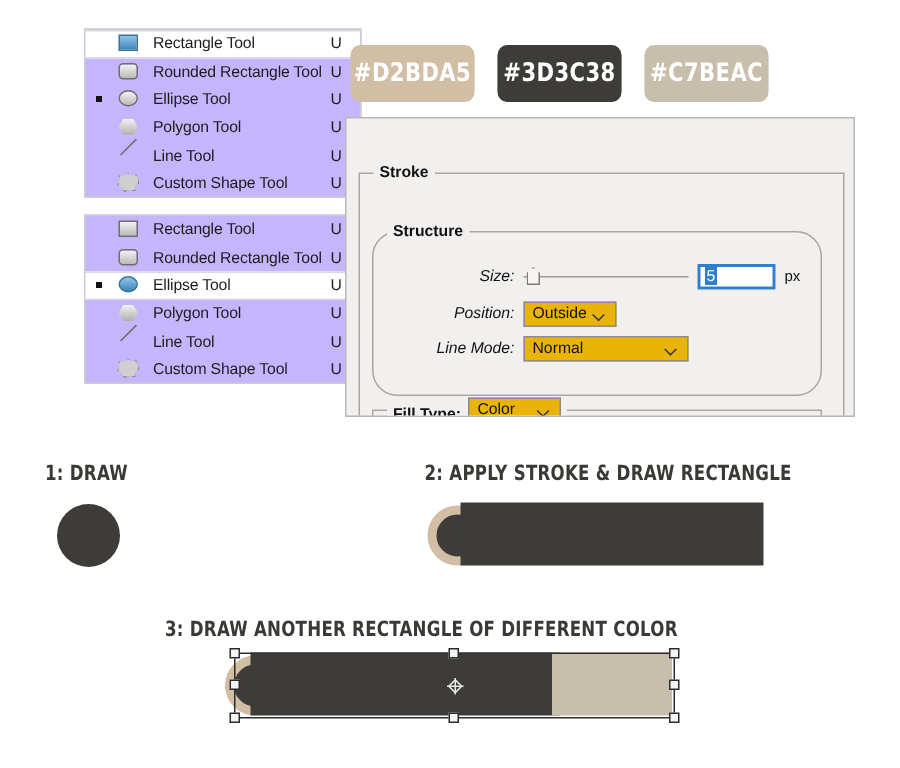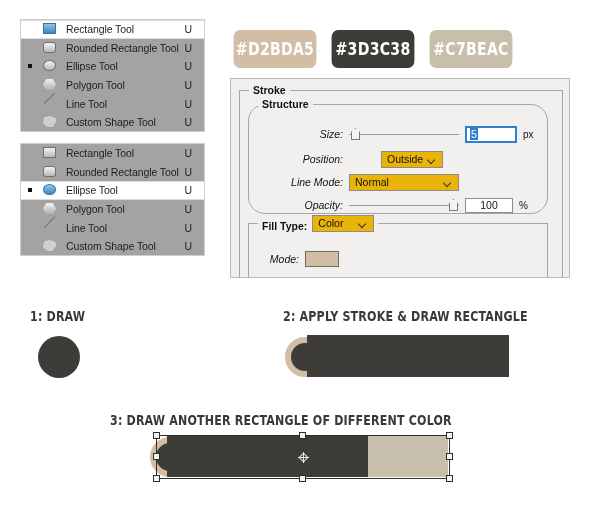--- a/index.html
+++ b/index.html
@@ -11,23 +11,24 @@
     position: relative;
     overflow: hidden;
     font-family: "Liberation Sans", sans-serif;
     color: #222;
     -webkit-font-smoothing: antialiased;
   }
 
   
   .tool-panel {
     position: absolute;
-    background: #a3a3a3;
+    background: #c4b5fd;
     border: 1px solid #cfcdcd;
     box-sizing: border-box;
+    margin-left: 36px;
   }
   #tool-panel-1 { left: 20px; top: 19px; width: 185px; height: 113px; }
   #tool-panel-2 { left: 20px; top: 143px; width: 185px; height: 113px; }
 
   .tool-row {
     position: relative;
     height: 18.6px;
     display: flex;
     align-items: center;
     box-sizing: border-box;
@@ -144,20 +145,21 @@
     width: 340px; height: 200px;
     background: #f1f0ef;
     border: 1px solid #b9b7b5;
     box-sizing: border-box;
     overflow: hidden;
   }
   .fs {
     position: absolute;
     border: 1px solid #a9a7a5;
     box-sizing: border-box;
+    margin-top: 25px;
   }
   .fs-title {
     position: absolute;
     top: -7px; left: 9px;
     background: #f1f0ef;
     padding: 0 4px;
     font-size: 10.5px;
     font-weight: bold;
     color: #111;
   }
@@ -484,45 +486,36 @@
       <div class="field-row" style="top:20px;">
         <div class="field-label">Size:</div>
         <div class="slider">
           <div class="track"></div>
           <div class="knob" style="left:2px;"></div>
         </div>
         <div class="num-input focused"><span class="sel">5</span></div>
         <div class="unit">px</div>
       </div>
 
-      <div class="field-row" style="top:45px;gap:32px;">
+      <div class="field-row" style="top:45px;">
         <div class="field-label">Position:</div>
         <div class="select" id="sel-position">
           <span>Outside</span>
           <span class="caret"></span>
         </div>
       </div>
 
       <div class="field-row" style="top:68px;">
         <div class="field-label">Line Mode:</div>
         <div class="select" id="sel-blend">
           <span>Normal</span>
           <span class="caret"></span>
         </div>
       </div>
 
-      <div class="field-row" style="top:91px;">
-        <div class="field-label">Opacity:</div>
-        <div class="slider">
-          <div class="track"></div>
-          <div class="knob" style="left:100px;"></div>
-        </div>
-        <div class="num-input">100</div>
-        <div class="unit">%</div>
-      </div>
     </div>
 
     <div class="fs" id="fs-filltype">
       <div class="fs-title" style="top:-9px; left:9px; padding:0 4px; display:flex; align-items:flex-end; gap:5px;">
         <span>Fill Type:</span>
         <span class="select" id="sel-filltype" style="font-weight:normal;">
           <span>Color</span>
           <span class="caret"></span>
         </span>
       </div>

